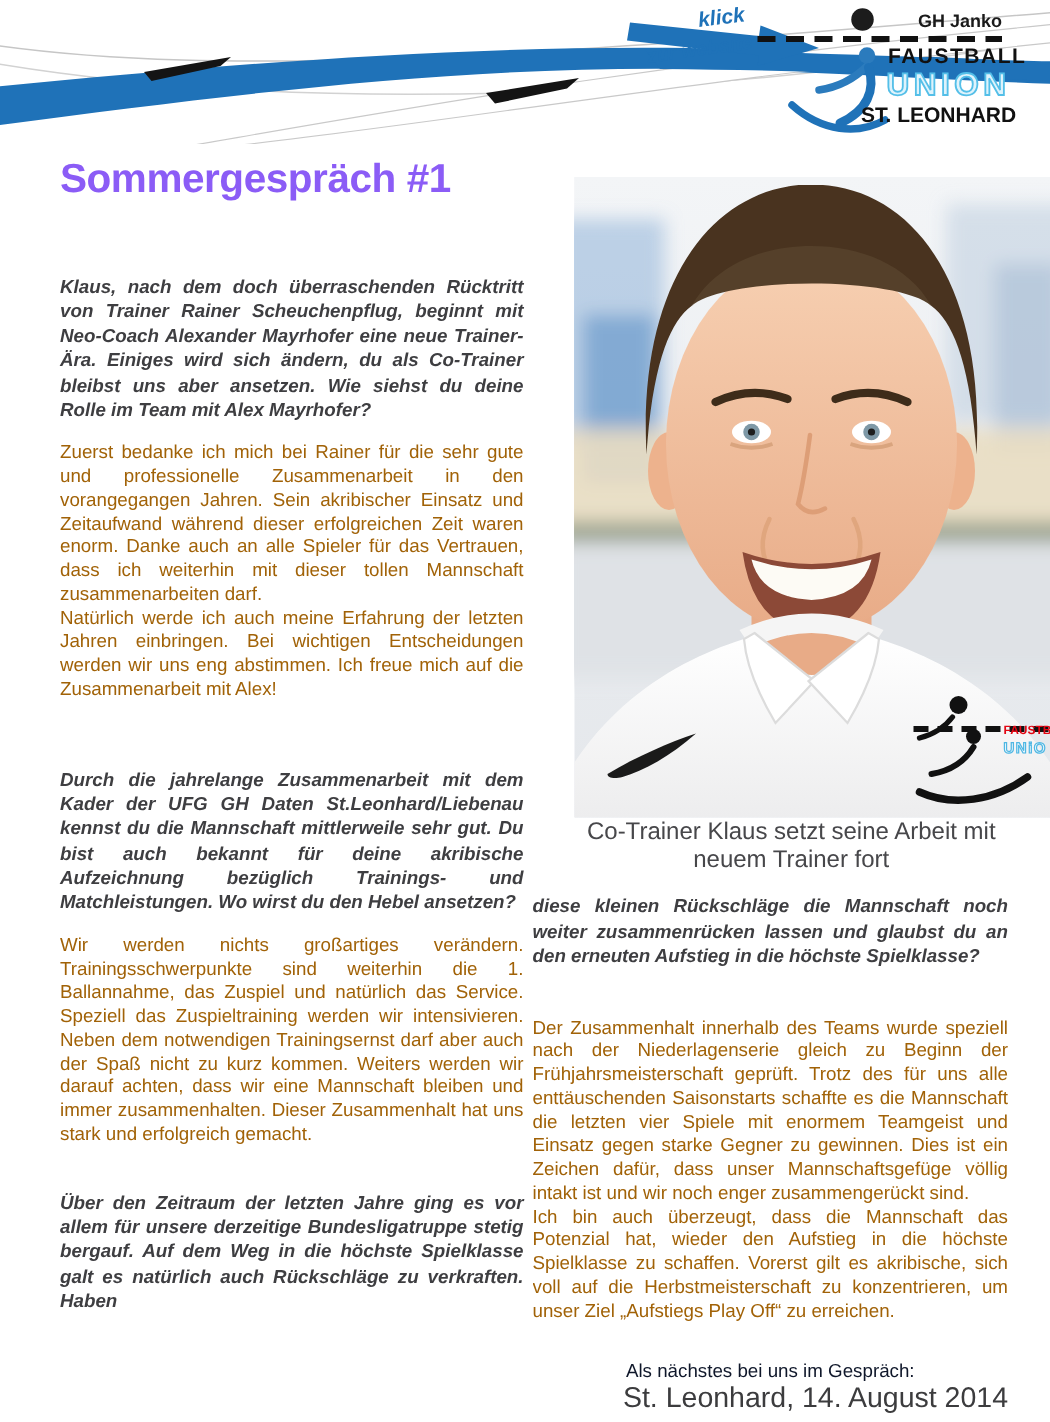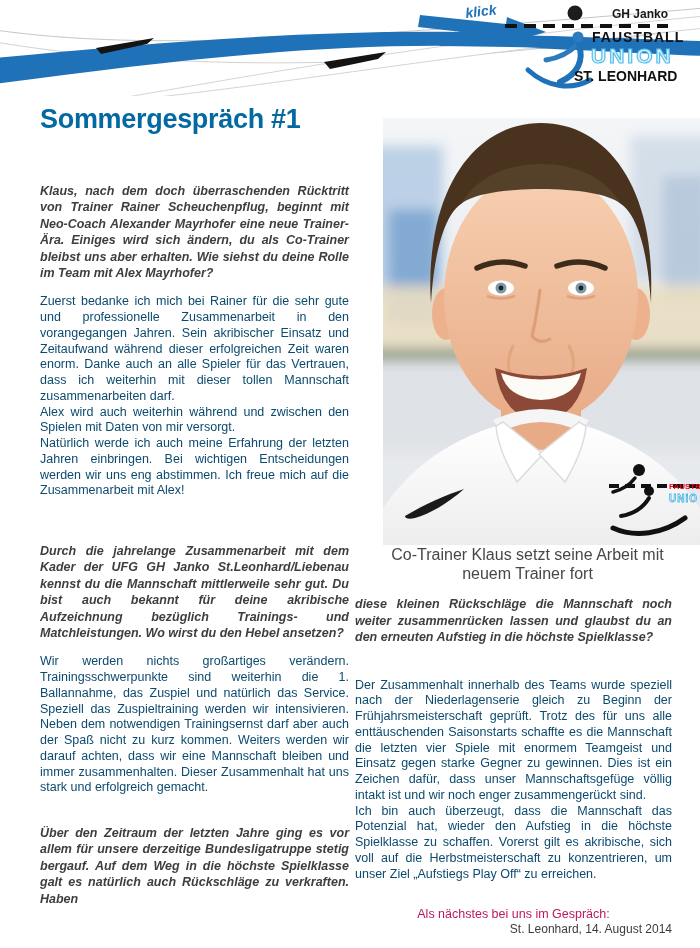--- a/index.html
+++ b/index.html
@@ -4,42 +4,42 @@
 <style>
   html,body{margin:0;padding:0;}
   body{width:700px;height:948px;background:#ffffff;font-family:"Liberation Sans",sans-serif;}
   .page{position:relative;width:700px;height:948px;background:#fff;overflow:hidden;}
 
   
   .header{position:absolute;left:0;top:0;width:700px;height:96px;}
 
   
   .title{position:absolute;left:40px;top:104px;margin:0;font-size:27px;font-weight:700;
-         color:#0369a1;letter-spacing:-0.3px;}
+         color:#8b5cf6;letter-spacing:-0.3px;}
 
   
   .col-left{position:absolute;left:40px;top:183px;width:309px;}
   .col-right{position:absolute;left:355px;top:118px;width:317px;}
 
   .question{margin:0 0 13px 0;font-size:12.5px;line-height:1.31;font-weight:700;font-style:italic;
             color:#3e3e41;text-align:justify;}
-  .answer p{margin:0;font-size:12.5px;line-height:1.26;color:#0c4a6e;text-align:justify;}
+  .answer p{margin:0;font-size:12.5px;line-height:1.26;color:#a16207;text-align:justify;}
   .a1{margin-bottom:44px;}
   .a2{margin-bottom:29px;}
   .q3b{margin-top:13px;margin-bottom:32px;}
 
   
   figure{margin:0 0 3px 0;padding-left:28px;}
   .photo-svg{display:block;width:317px;height:427px;background:#eef0f3;}
   figcaption{font-size:16px;color:#47474a;text-align:center;line-height:1.2;margin-bottom:0;}
 
   .next-up{margin-top:24px;text-align:center;}
-  .next-up p{margin:0;font-size:12.5px;line-height:1.35;color:#be185d;}
+  .next-up p{margin:0;font-size:12.5px;line-height:1.35;color:#0f172a;}
 
-  .dateline{position:absolute;right:28px;top:922px;font-size:12px;color:#3c3c3e;}
+  .dateline{position:absolute;right:28px;top:922px;font-size:19px;color:#3c3c3e;}
 </style>
 </head>
 <body>
 
 <div class="page">
 
   <div class="header">
     <svg width="700" height="96" viewBox="0 0 700 96">
 
       <path d="M-5,30 C150,52 350,38 705,8" stroke="#c6c6c6" stroke-width="1" fill="none"></path>
@@ -71,28 +71,27 @@
         <text x="592" y="42" font-size="14" font-weight="800" letter-spacing="1" fill="#111">FAUSTBALL</text>
         <text x="591" y="63" font-size="21" font-weight="800" letter-spacing="3" fill="#dff3fc" stroke="#54bfe8" stroke-width="1.2">UNION</text>
         <text x="574" y="81" font-size="14" font-weight="800" fill="#111">ST. LEONHARD</text>
       </g>
     </svg>
   </div>
 
   <h1 class="title">Sommergespräch #1</h1>
 
   <div class="col-left">
-    <p class="question">Klaus, nach dem doch überraschenden Rücktritt von Trainer Rainer Scheuchenpflug, beginnt mit Neo-Coach Alexander Mayrhofer eine neue Trainer-Ära. Einiges wird sich ändern, du als Co-Trainer bleibst uns aber erhalten. Wie siehst du deine Rolle im Team mit Alex Mayrhofer?</p>
+    <p class="question">Klaus, nach dem doch überraschenden Rücktritt von Trainer Rainer Scheuchenpflug, beginnt mit Neo-Coach Alexander Mayrhofer eine neue Trainer-Ära. Einiges wird sich ändern, du als Co-Trainer bleibst uns aber ansetzen. Wie siehst du deine Rolle im Team mit Alex Mayrhofer?</p>
     <div class="answer a1">
       <p>Zuerst bedanke ich mich bei Rainer für die sehr gute und professionelle Zusammenarbeit in den vorangegangen Jahren. Sein akribischer Einsatz und Zeitaufwand während dieser erfolgreichen Zeit waren enorm. Danke auch an alle Spieler für das Vertrauen, dass ich weiterhin mit dieser tollen Mannschaft zusammenarbeiten darf.</p>
-      <p>Alex wird auch weiterhin während und zwischen den Spielen mit Daten von mir versorgt.</p>
       <p>Natürlich werde ich auch meine Erfahrung der letzten Jahren einbringen. Bei wichtigen Entscheidungen werden wir uns eng abstimmen. Ich freue mich auf die Zusammenarbeit mit Alex!</p>
     </div>
 
-    <p class="question">Durch die jahrelange Zusammenarbeit mit dem Kader der UFG GH Janko St.Leonhard/Liebenau kennst du die Mannschaft mittlerweile sehr gut. Du bist auch bekannt für deine akribische Aufzeichnung bezüglich Trainings- und Matchleistungen. Wo wirst du den Hebel ansetzen?</p>
+    <p class="question">Durch die jahrelange Zusammenarbeit mit dem Kader der UFG GH Daten St.Leonhard/Liebenau kennst du die Mannschaft mittlerweile sehr gut. Du bist auch bekannt für deine akribische Aufzeichnung bezüglich Trainings- und Matchleistungen. Wo wirst du den Hebel ansetzen?</p>
     <div class="answer a2">
       <p>Wir werden nichts großartiges verändern. Trainingsschwerpunkte sind weiterhin die 1. Ballannahme, das Zuspiel und natürlich das Service. Speziell das Zuspieltraining werden wir intensivieren. Neben dem notwendigen Trainingsernst darf aber auch der Spaß nicht zu kurz kommen. Weiters werden wir darauf achten, dass wir eine Mannschaft bleiben und immer zusammenhalten. Dieser Zusammenhalt hat uns stark und erfolgreich gemacht.</p>
     </div>
 
     <p class="question">Über den Zeitraum der letzten Jahre ging es vor allem für unsere derzeitige Bundesligatruppe stetig bergauf. Auf dem Weg in die höchste Spielklasse galt es natürlich auch Rückschläge zu verkraften. Haben</p>
   </div>
 
   <div class="col-right">
     <figure>
       <svg class="photo-svg" viewBox="0 0 317 427">

